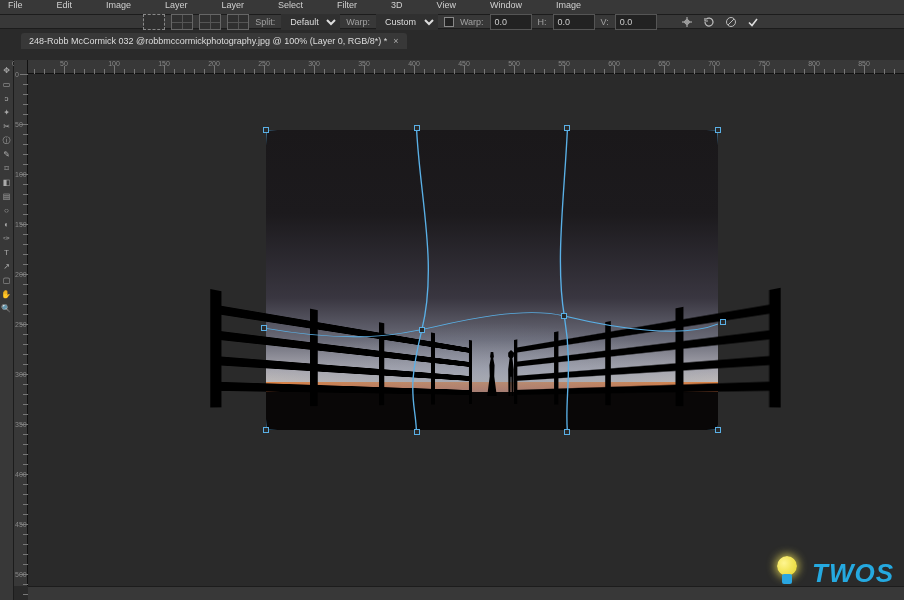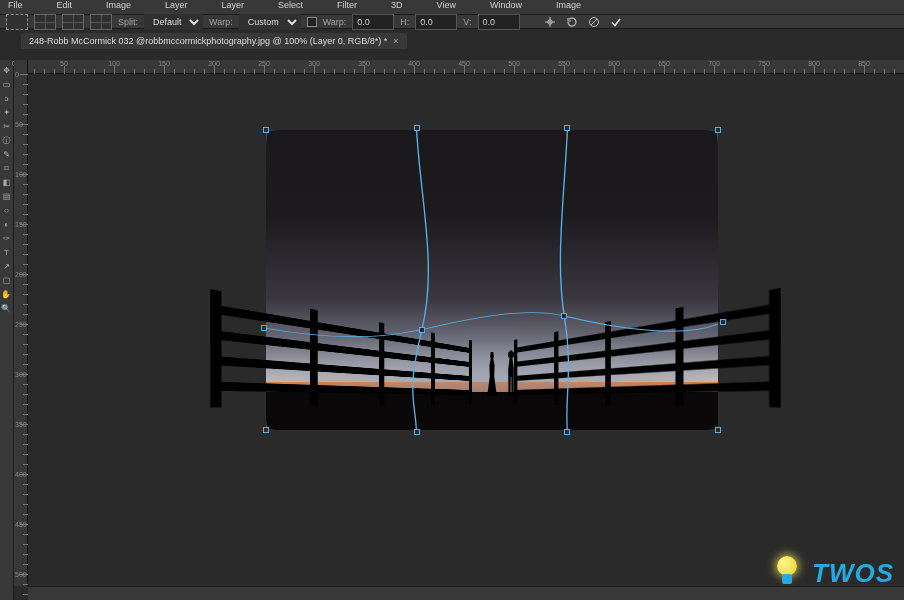--- a/index.html
+++ b/index.html
@@ -25,20 +25,21 @@
 .menubar span { cursor: default; }
 .optbar {
   height: 15px;
   background: #383838;
   border-top: 1px solid #1c1c1c;
   border-bottom: 1px solid #1c1c1c;
   display: flex;
   align-items: center;
   padding: 0 6px;
   gap: 6px;
+  justify-content: center;
 }
 .dashed-btn {
   width: 22px; height: 16px;
   border: 1px dashed #888;
   background: #303030;
 }
 .dashed-grid {
   width: 22px; height: 16px;
   border: 1px solid #666;
   background: #303030;

